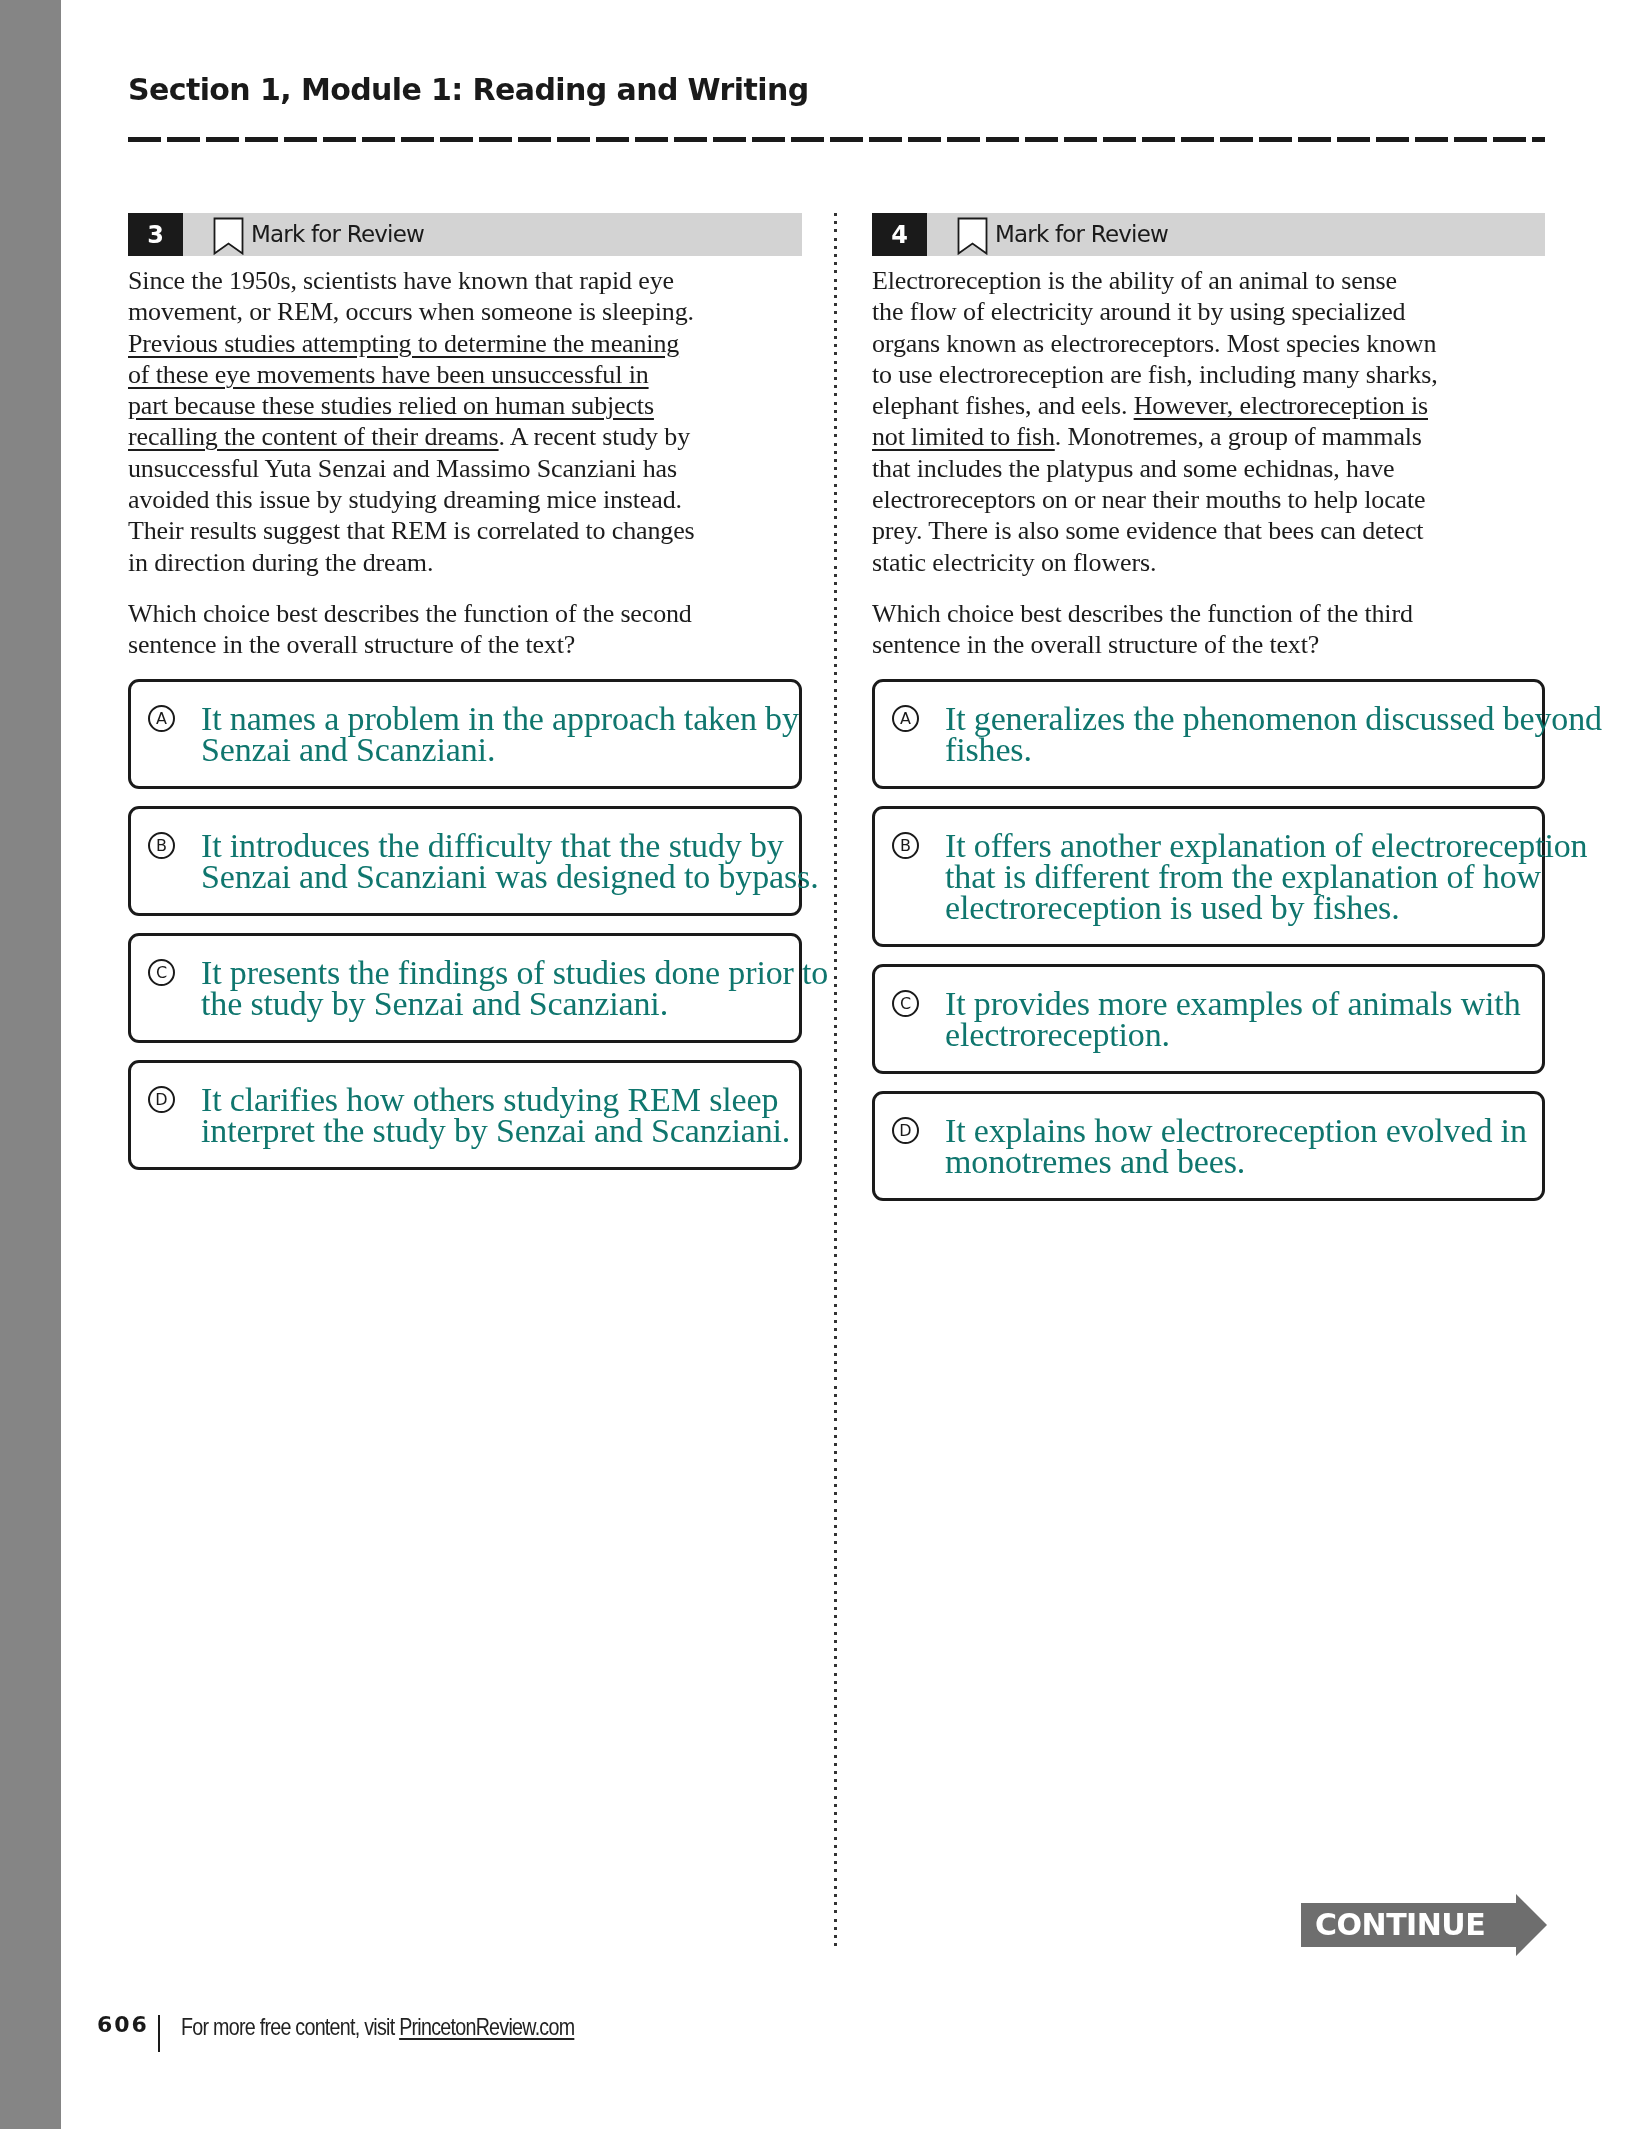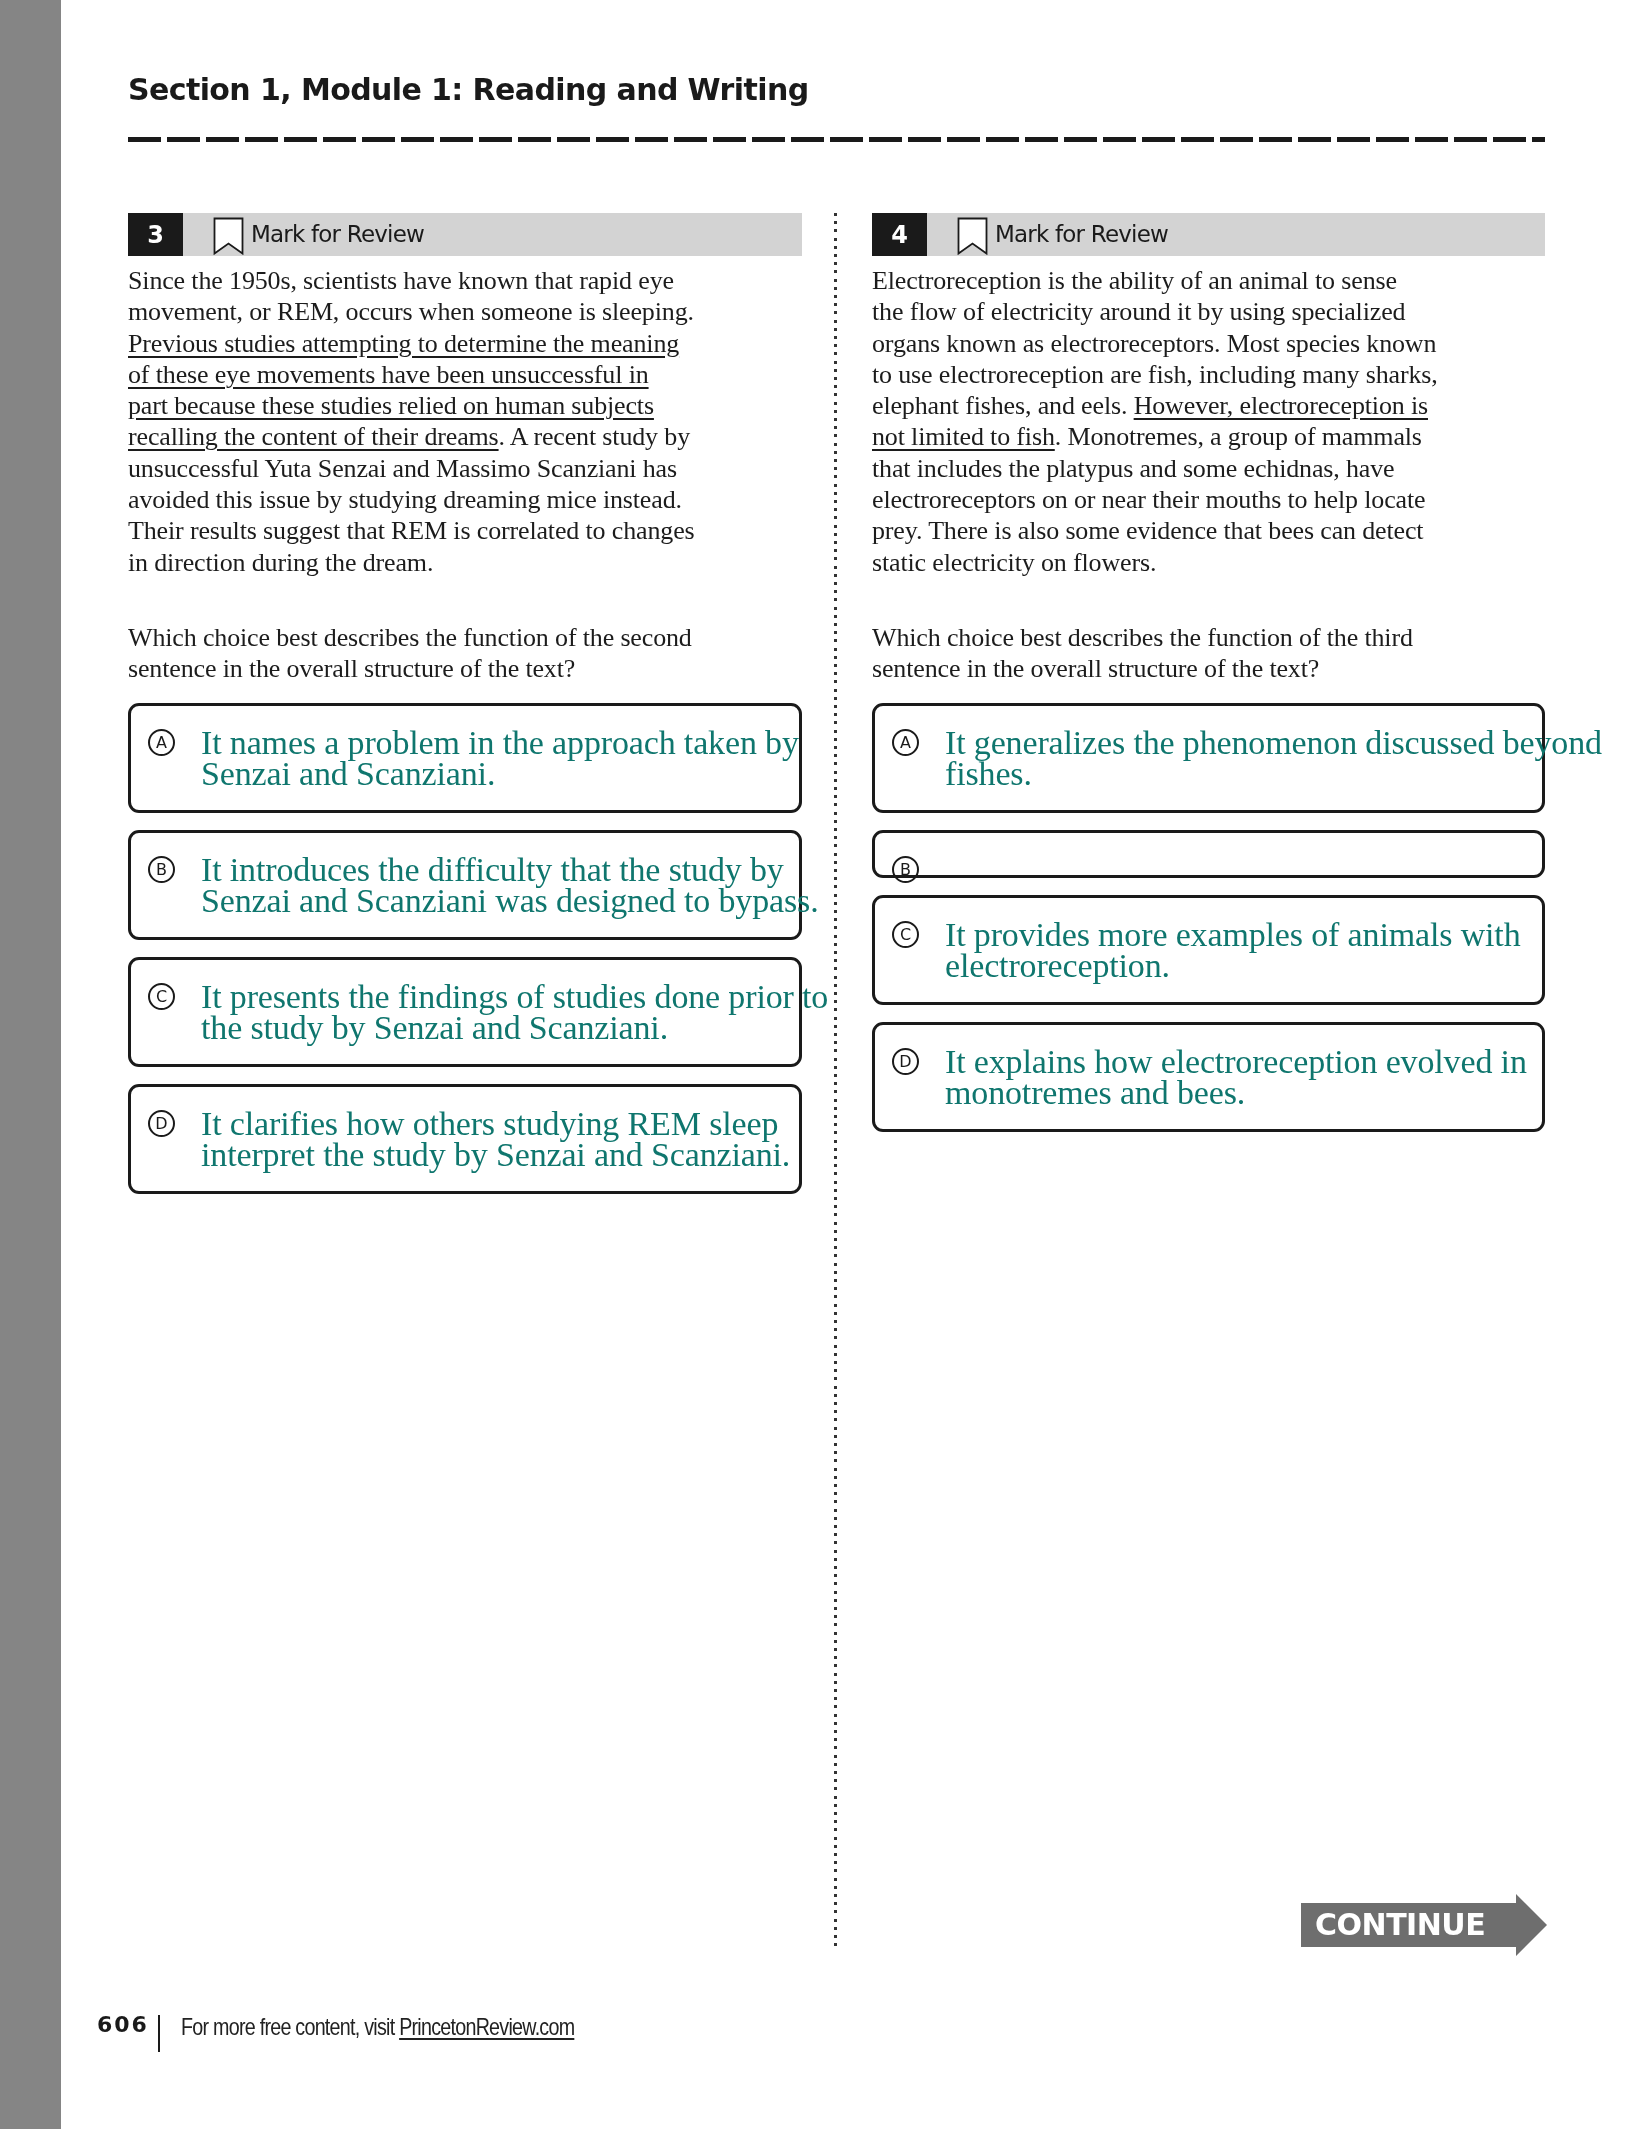--- a/index.html
+++ b/index.html
@@ -37,21 +37,21 @@
   }
   .q-header-hit { cursor: pointer; }
 
   .passage, .question {
     font-family: "Liberation Serif", serif; font-size: 26px; line-height: 31.3px;
     color: #1c1c1c; white-space: nowrap; letter-spacing: -0.15px;
   }
   .passage { margin-top: 9px; }
   .line { display: block; height: 31.3px; }
   .ul { text-decoration: underline; text-decoration-thickness: 1.5px; text-underline-offset: 4px; }
-  .question { margin-top: 44px; }
+  .question { margin-top: 20px; }
 
   .choices { margin-top: 18px; }
   .choice {
     position: relative; box-sizing: border-box; border: 3px solid #1a1a1a; border-radius: 11px;
     margin-bottom: 17px; padding: 21px 10px 21px 70px; cursor: pointer; background: #fff;
   }
   .choice .letter {
     position: absolute; left: 17px; top: 23px; width: 27px; height: 27px; box-sizing: border-box;
     border: 2px solid #1a1a1a; border-radius: 50%;
     font-family: "DejaVu Sans", sans-serif; font-size: 16px; line-height: 23px; text-align: center; color: #1a1a1a;
@@ -177,20 +177,25 @@
     <div class="choices">
       <div class="choice">
         <span class="letter">A</span>
         <div class="ctext">
           <span class="line">It generalizes the phenomenon discussed beyond</span>
           <span class="line">fishes.</span>
         </div>
       </div>
       <div class="choice">
         <span class="letter">B</span>
+        <div class="ctext">
+          <span class="line">It offers another explanation of electroreception</span>
+          <span class="line">that is different from the explanation of how</span>
+          <span class="line">electroreception is used by fishes.</span>
+        </div>
       </div>
       <div class="choice">
         <span class="letter">C</span>
         <div class="ctext">
           <span class="line">It provides more examples of animals with</span>
           <span class="line">electroreception.</span>
         </div>
       </div>
       <div class="choice">
         <span class="letter">D</span>

